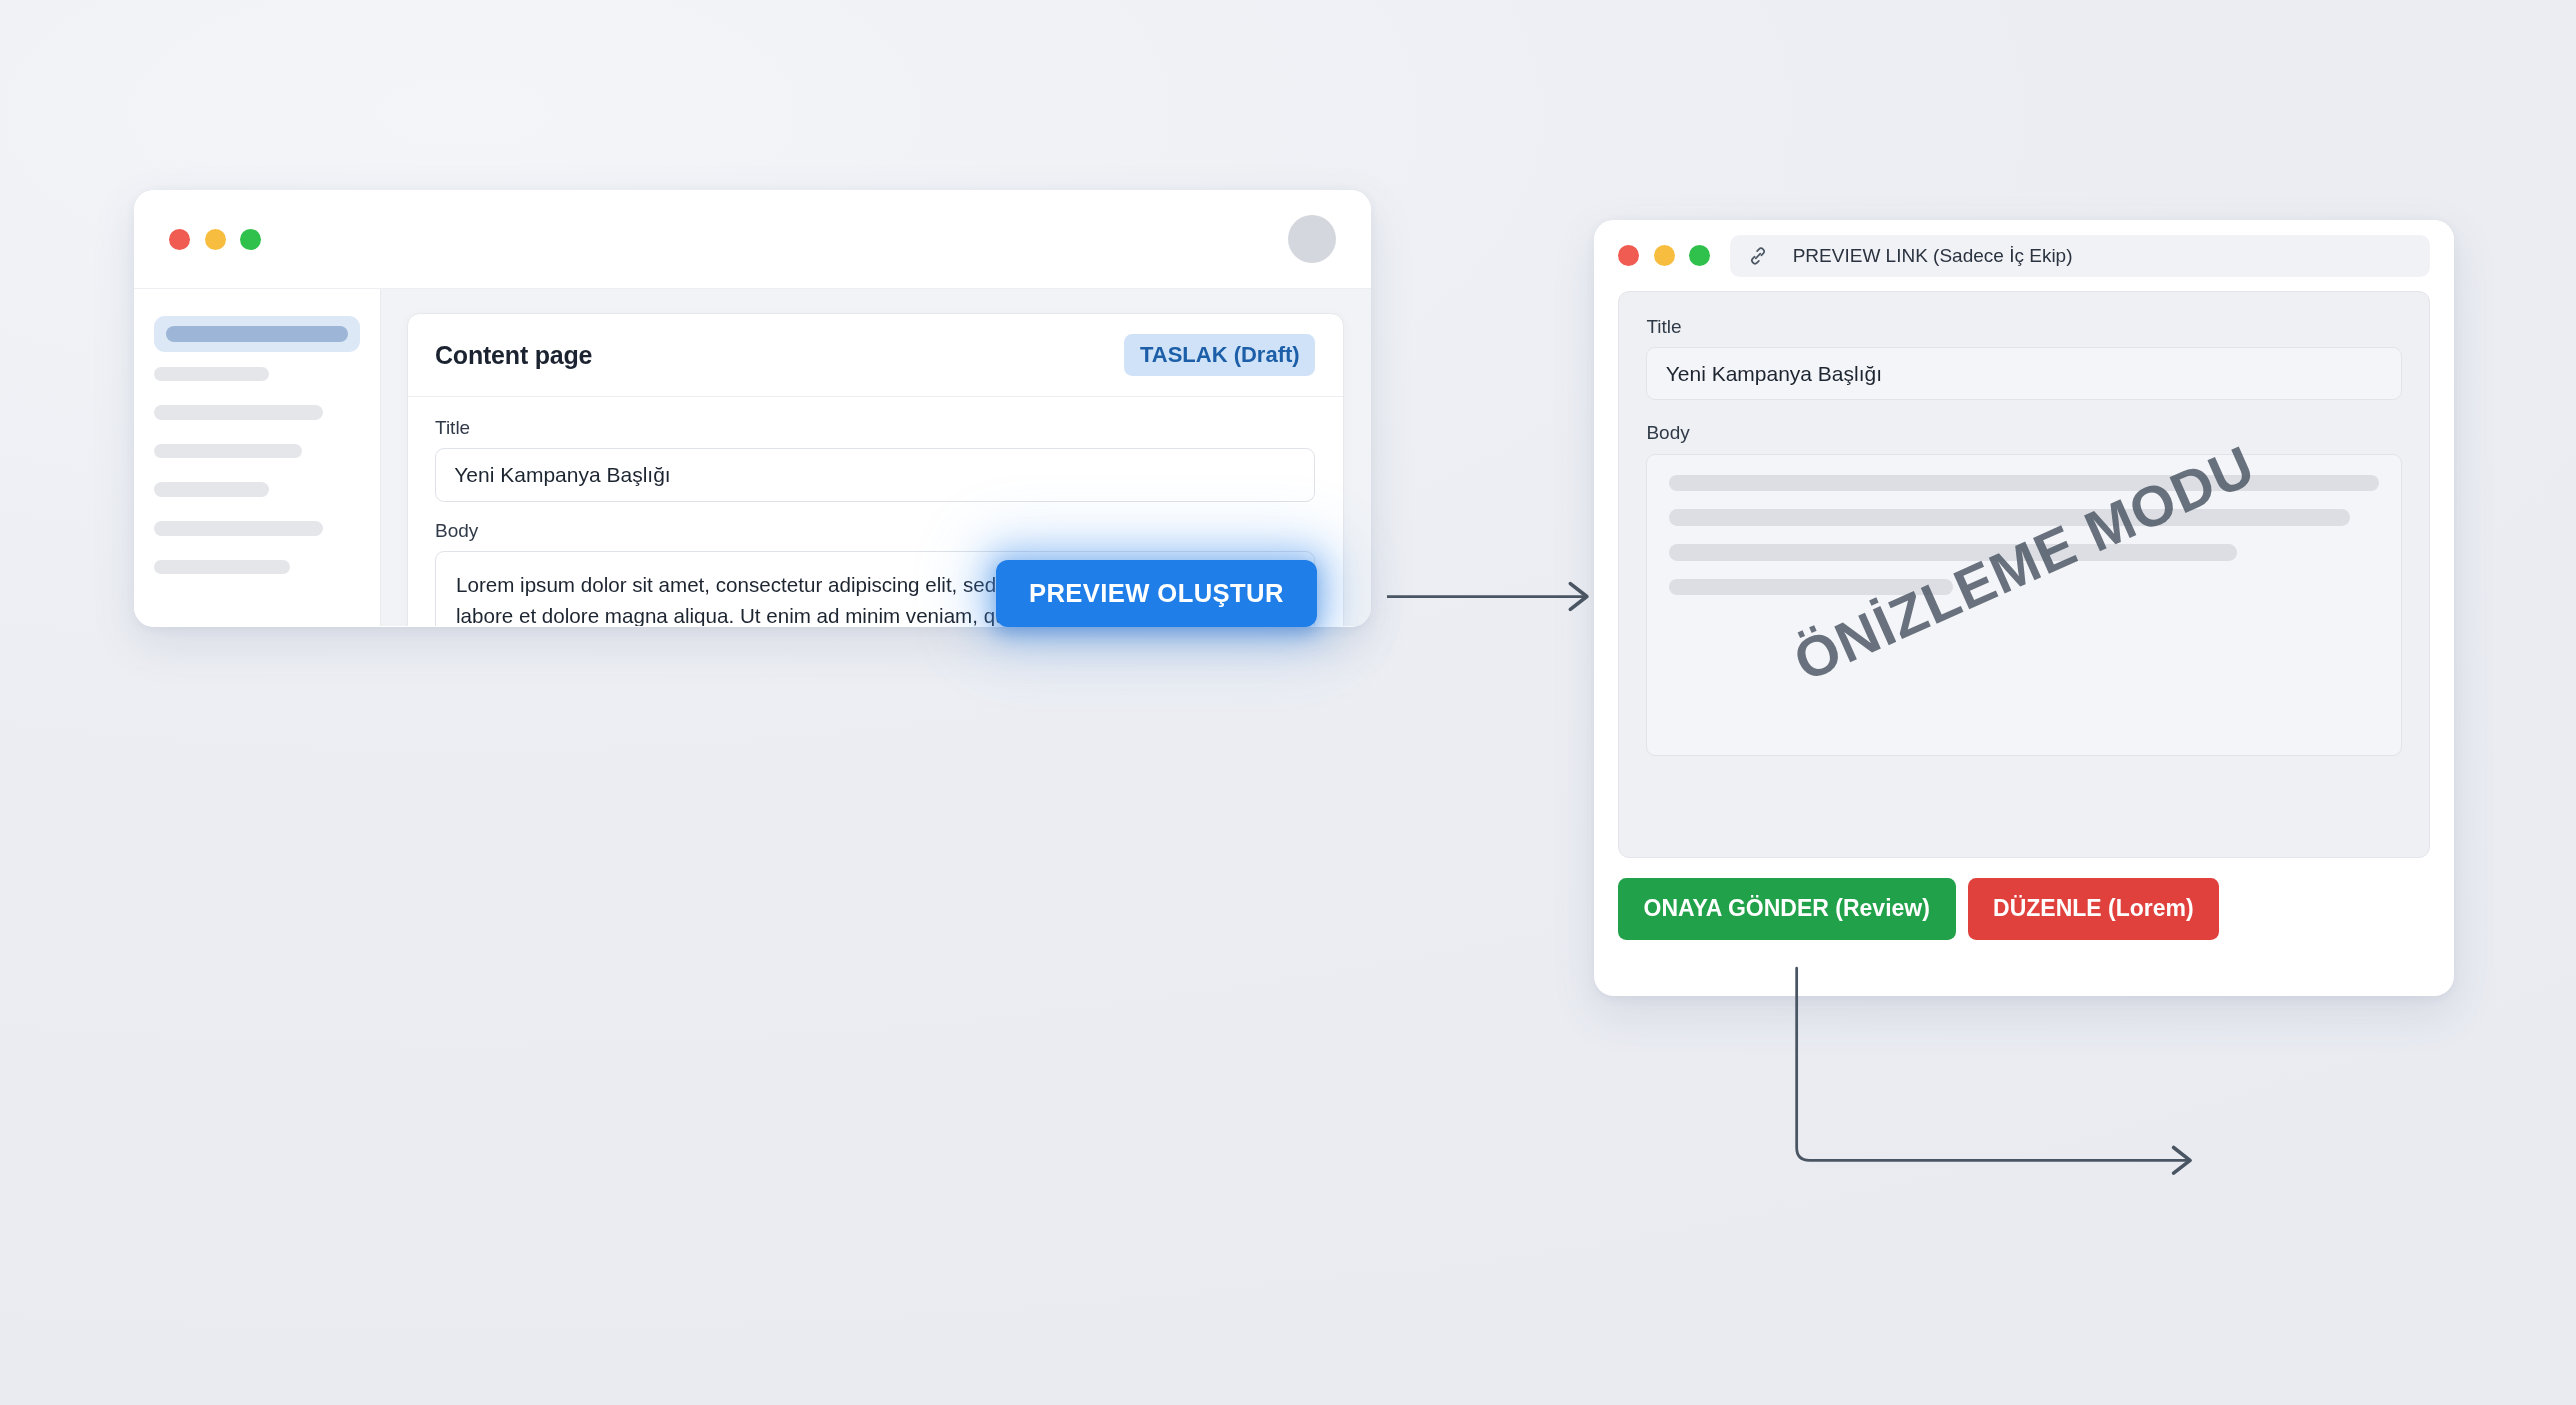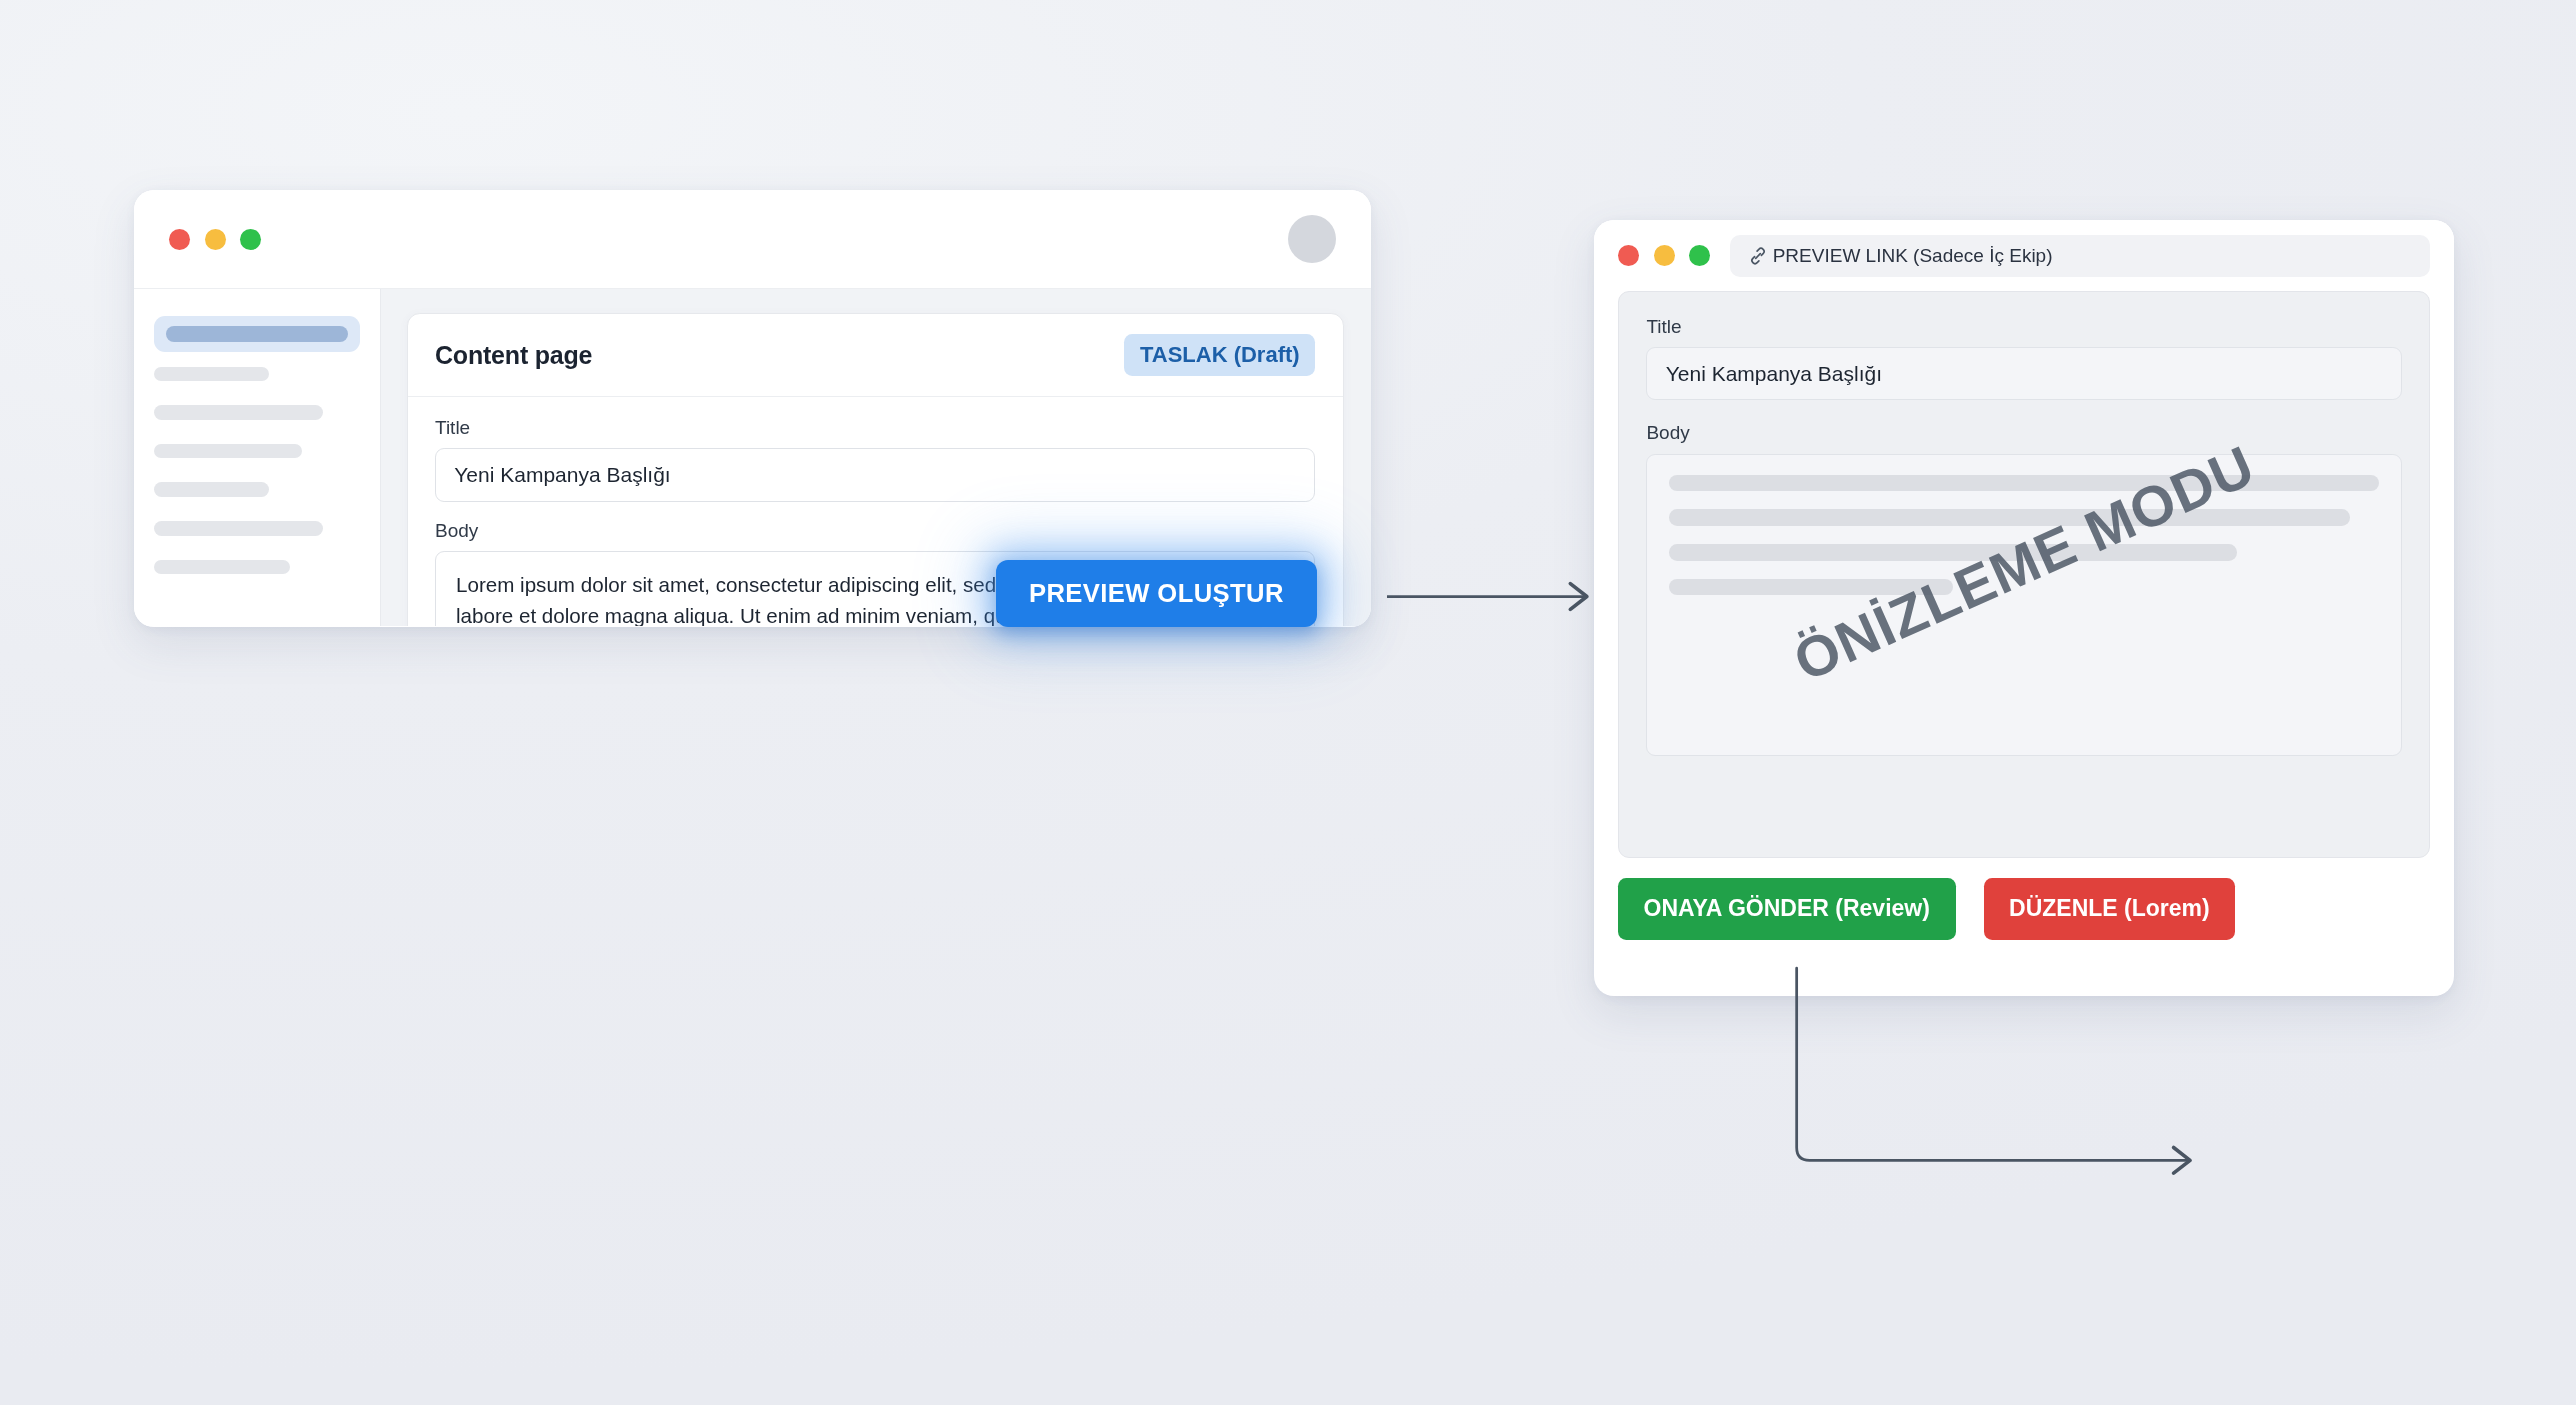--- a/index.html
+++ b/index.html
@@ -177,21 +177,21 @@
     padding: 0 24px;
     gap: 20px;
   }
   .urlbar {
     flex: 1;
     background: #f1f2f5;
     border-radius: 10px;
     height: 42px;
     display: flex;
     align-items: center;
-    gap: 4px;
+    gap: 24px;
     padding: 0 16.5px;
     box-sizing: border-box;
   }
   .urlbar .url-text {
     font-size: 19px;
     color: #2b3341;
     white-space: nowrap;
   }
   #preview-content {
     margin: 0 24px;
@@ -241,21 +241,21 @@
     font-size: 57px;
     font-weight: bold;
     color: #4a5563;
     opacity: 0.82;
     white-space: nowrap;
     letter-spacing: 0.9px;
     pointer-events: none;
   }
   #preview-actions {
     display: flex;
-    gap: 28px;
+    gap: 12px;
     padding: 20px 24px 0 24px;
   }
   .action-btn {
     border: none;
     border-radius: 8.2px;
     color: #ffffff;
     font-size: 23px;
     font-weight: bold;
     padding: 17.4px 25.6px;
     font-family: "Liberation Sans", sans-serif;

